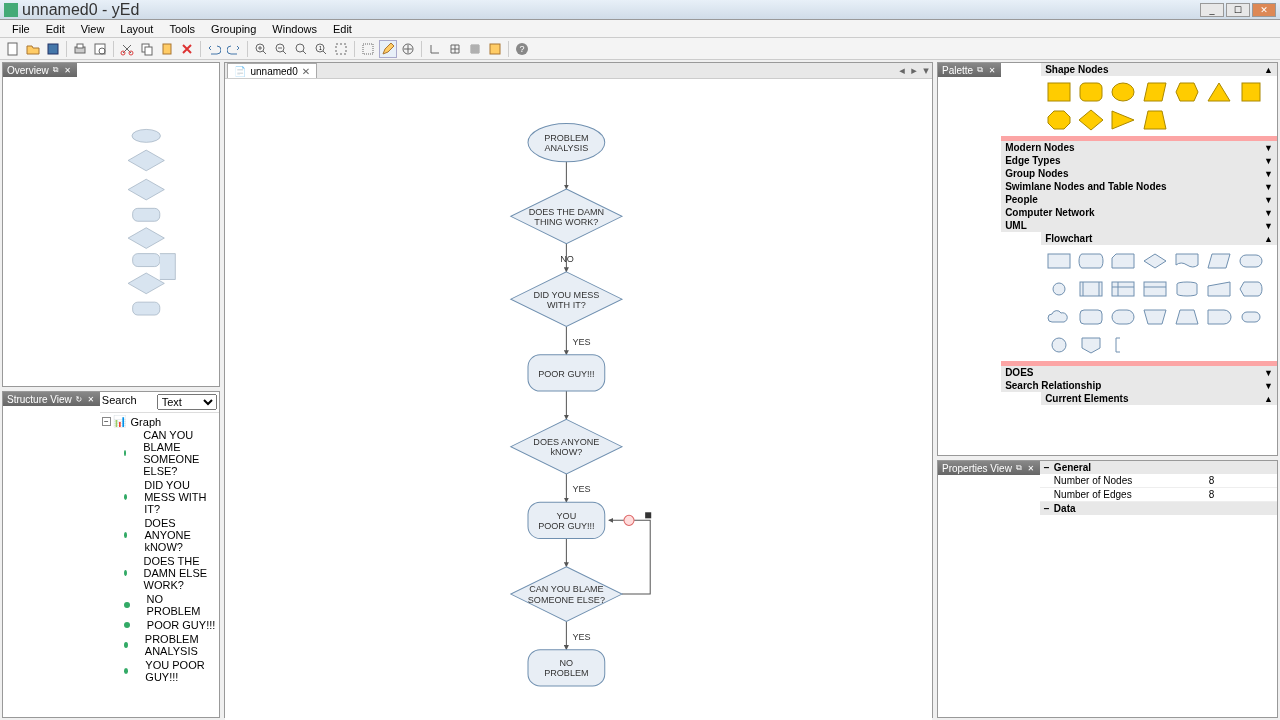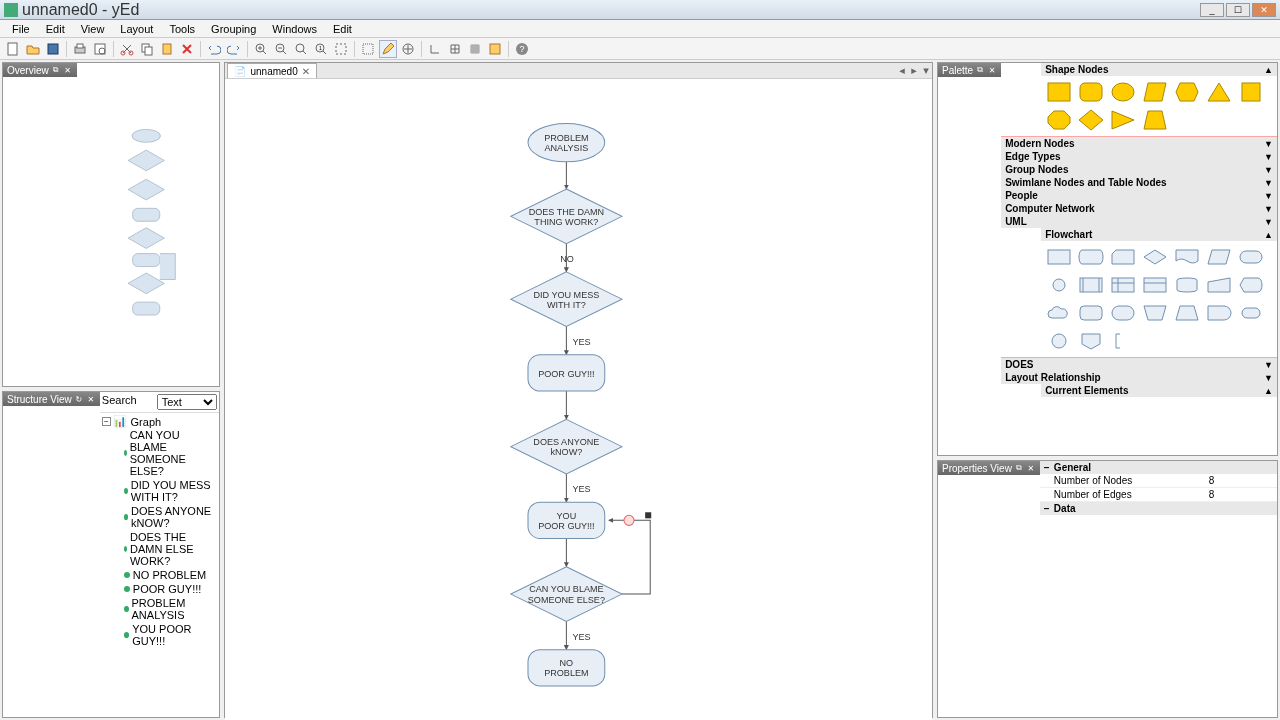--- a/index.html
+++ b/index.html
@@ -41,38 +41,38 @@
 .overview svg { width: 100%; height: 100%; }
 
 
 .search-row { display: flex; padding: 2px; border-bottom: 1px solid #ddd; }
 .search-row label { margin-right: 20px; }
 .search-row select { flex: 1; font-size: 11px; }
 .tree { padding: 2px; }
 .tree-root { display: flex; align-items: center; gap: 3px; }
 .tree-toggle { width: 9px; height: 9px; border: 1px solid #888; display: inline-flex; align-items: center; justify-content: center; font-size: 8px; line-height: 1; cursor: pointer; }
 .tree-children { margin-left: 22px; }
-.tree-item { display: flex; align-items: center; gap: 3px; padding: 1px 0; }
+.tree-item { display: flex; align-items: center; gap: 17px; padding: 1px 0; }
 .tree-bullet { width: 6px; height: 6px; border-radius: 50%; background: #3a6; }
 
 
 .center { flex: 1; display: flex; flex-direction: column; border: 1px solid #999; margin: 2px; background: #fff; }
 .tabs { height: 16px; background: #e8e8e8; display: flex; align-items: center; border-bottom: 1px solid #ccc; }
 .tab { background: #fff; border: 1px solid #aaa; border-bottom: none; padding: 1px 6px; display: flex; align-items: center; gap: 4px; height: 15px; font-size: 10px; margin-left: 2px; }
 .tab .close-x { font-size: 10px; cursor: pointer; color: #666; }
 .tabs .spacer { flex: 1; }
 .tabs .nav { width: 12px; text-align: center; cursor: pointer; color: #666; }
 .canvas { flex: 1; background: #fff; position: relative; }
 
 
 .right { width: 345px; display: flex; flex-direction: column; }
 .palette { height: 394px; }
 .properties { flex: 1; }
 
-.palette-section { border-bottom: 1px solid #fca5a5; padding-left: 40px; }
+.palette-section { border-bottom: 5px solid #fca5a5; padding-left: 40px; }
 .pal-head { background: #e8e8e8; font-weight: bold; font-size: 10px; padding: 1px 4px; display: flex; align-items: center; cursor: pointer; }
 .pal-head .exp { margin-left: auto; font-size: 9px; }
 .pal-body { padding: 4px; display: flex; flex-wrap: wrap; gap: 4px; }
 .pal-shape { width: 28px; height: 24px; display: flex; align-items: center; justify-content: center; }
 
 .prop-table { width: 100%; font-size: 10px; }
 .prop-group { background: #e8e8e8; padding: 1px 4px; font-weight: bold; display: flex; align-items: center; }
 .prop-group .toggle { width: 10px; }
 .prop-row { display: flex; border-bottom: 1px solid #eee; }
 .prop-key { width: 165px; padding: 1px 4px 1px 14px; }
@@ -634,21 +634,21 @@
                   <path d="M6 2v14M6 2h4M6 16h4" fill="none" stroke="#7090b0"></path>
                 </svg>
               </div>
           </div>
         </div>
         <div class="pal-head">
             <span>DOES</span>
             <span class="exp">▼</span>
           </div>
         <div class="pal-head">
-            <span>Layout Relationship</span>
+            <span>Search Relationship</span>
             <span class="exp">▼</span>
           </div>
         <div class="palette-section">
           <div class="pal-head">
               <span>Current Elements</span>
               <span class="exp">▲</span>
             </div>
           <div class="pal-body" style="height:60px"></div>
         </div>
       </div>

